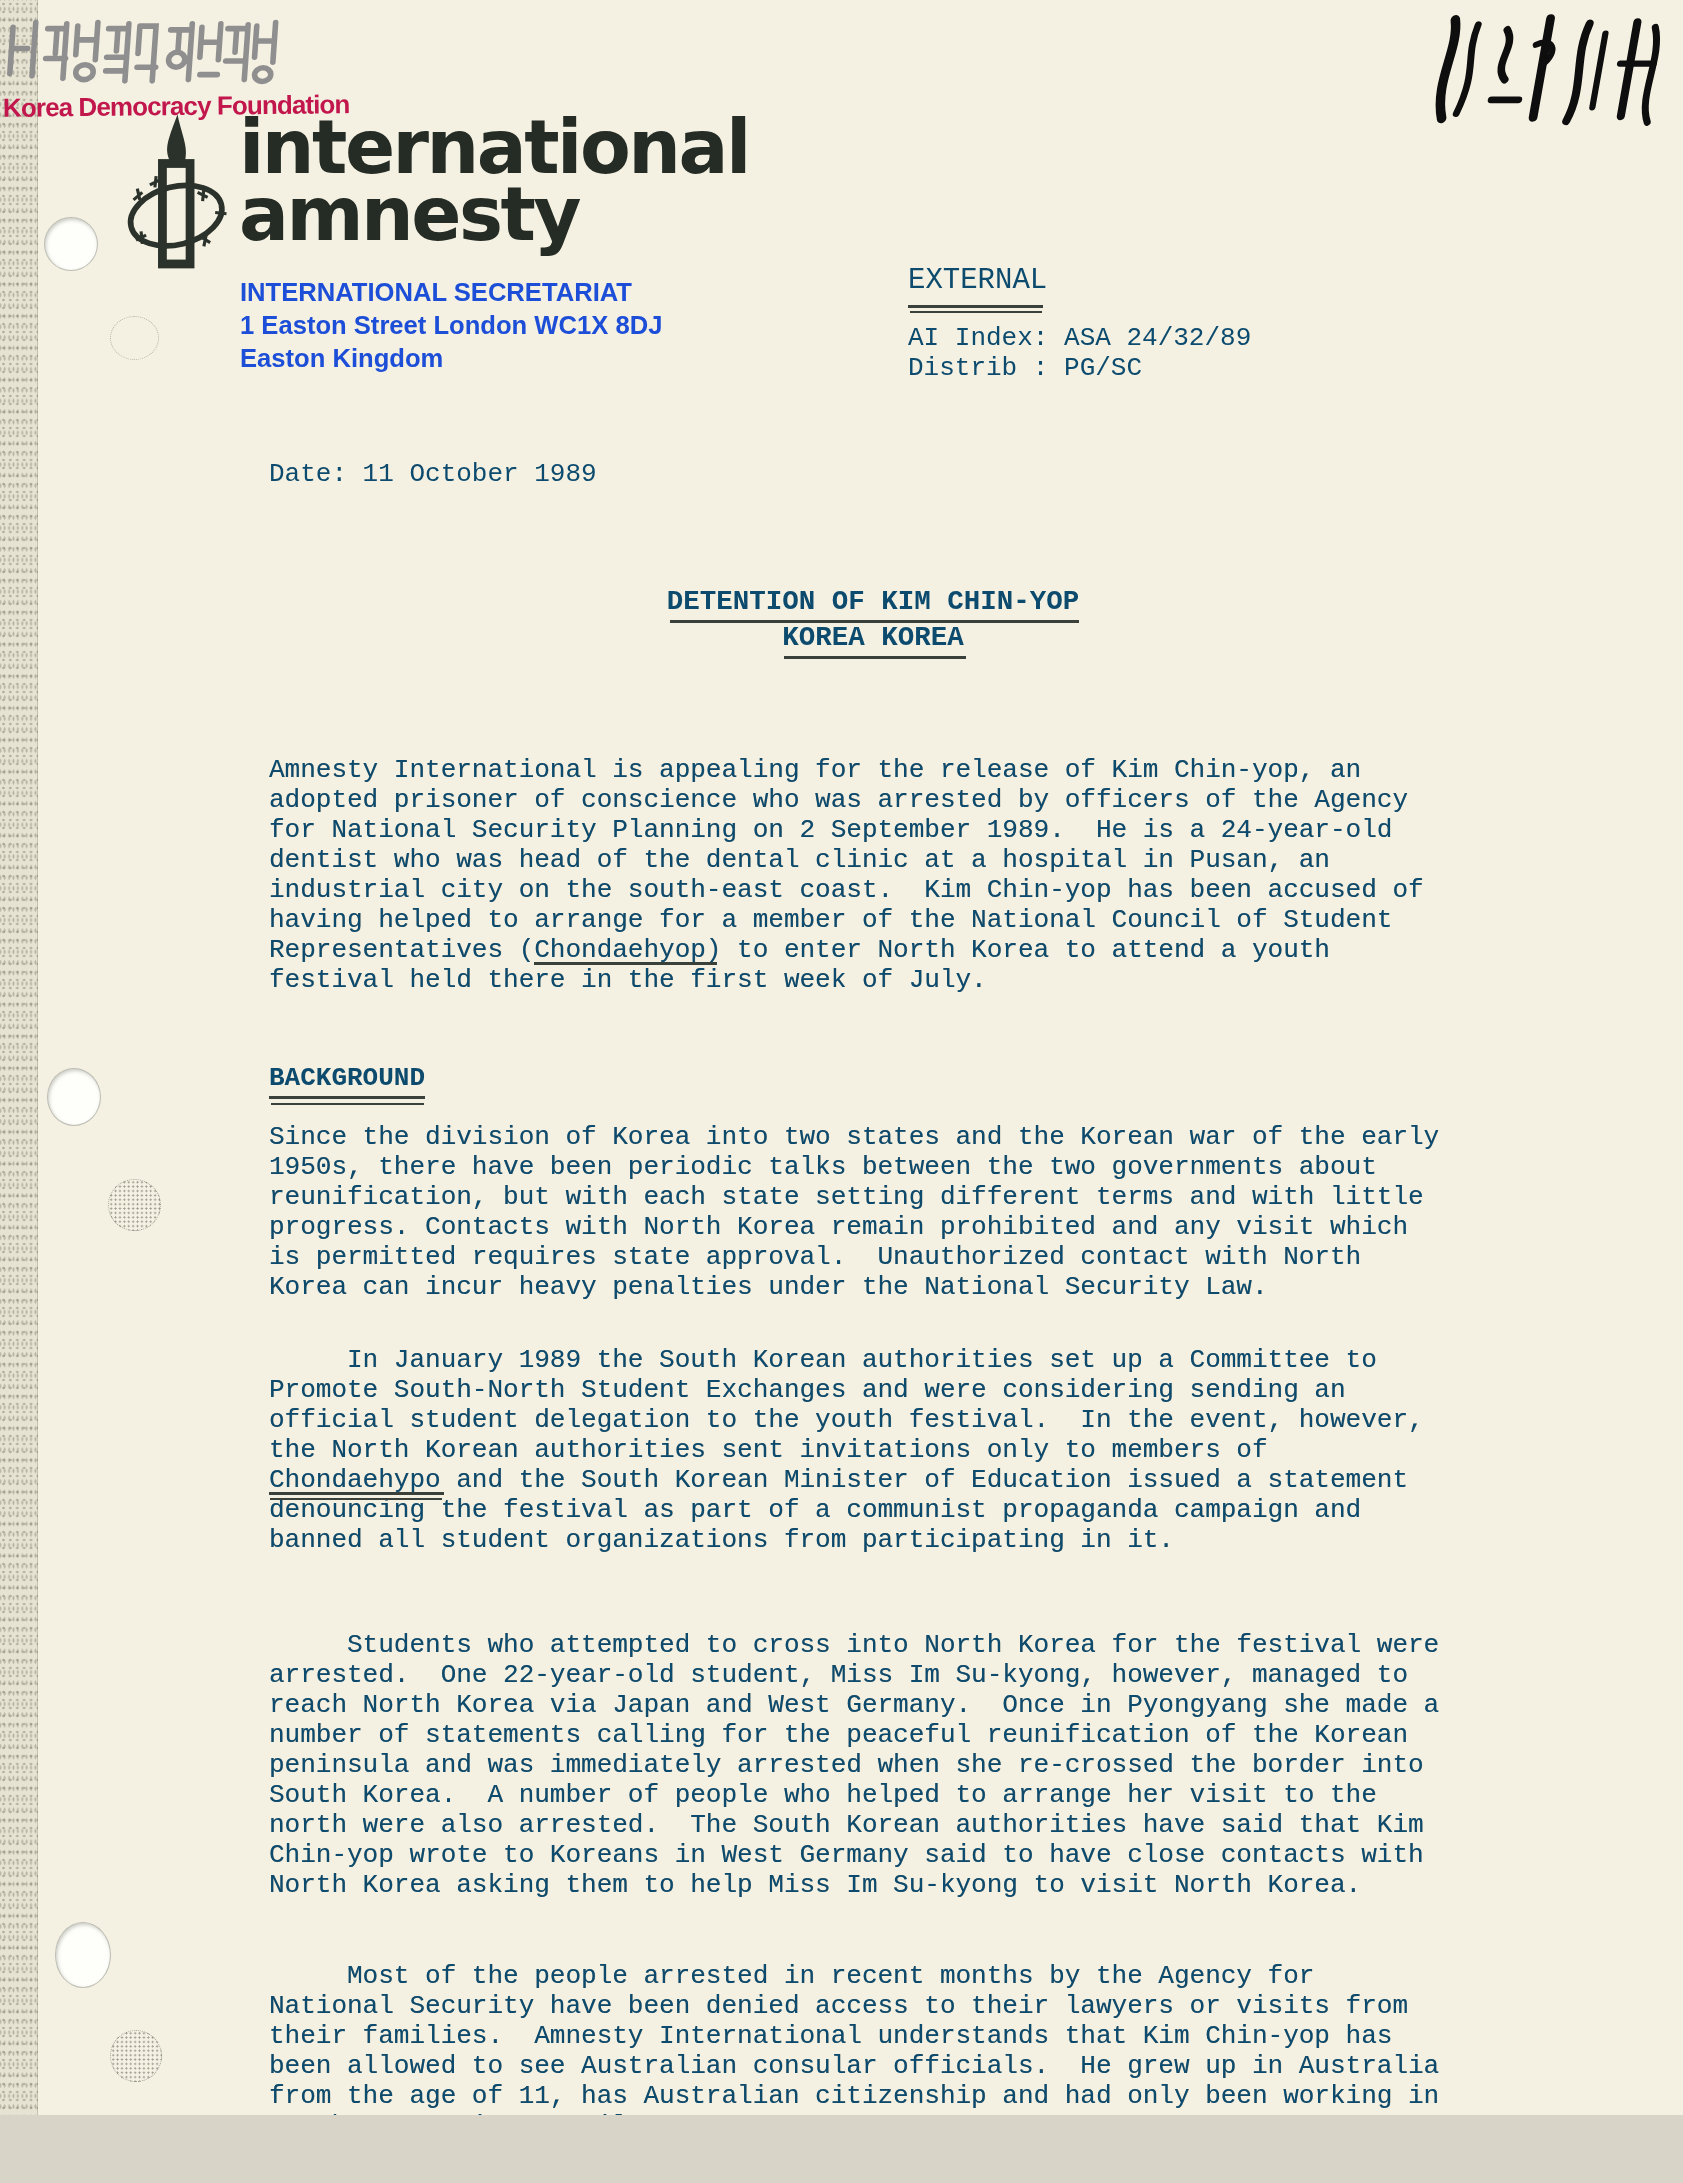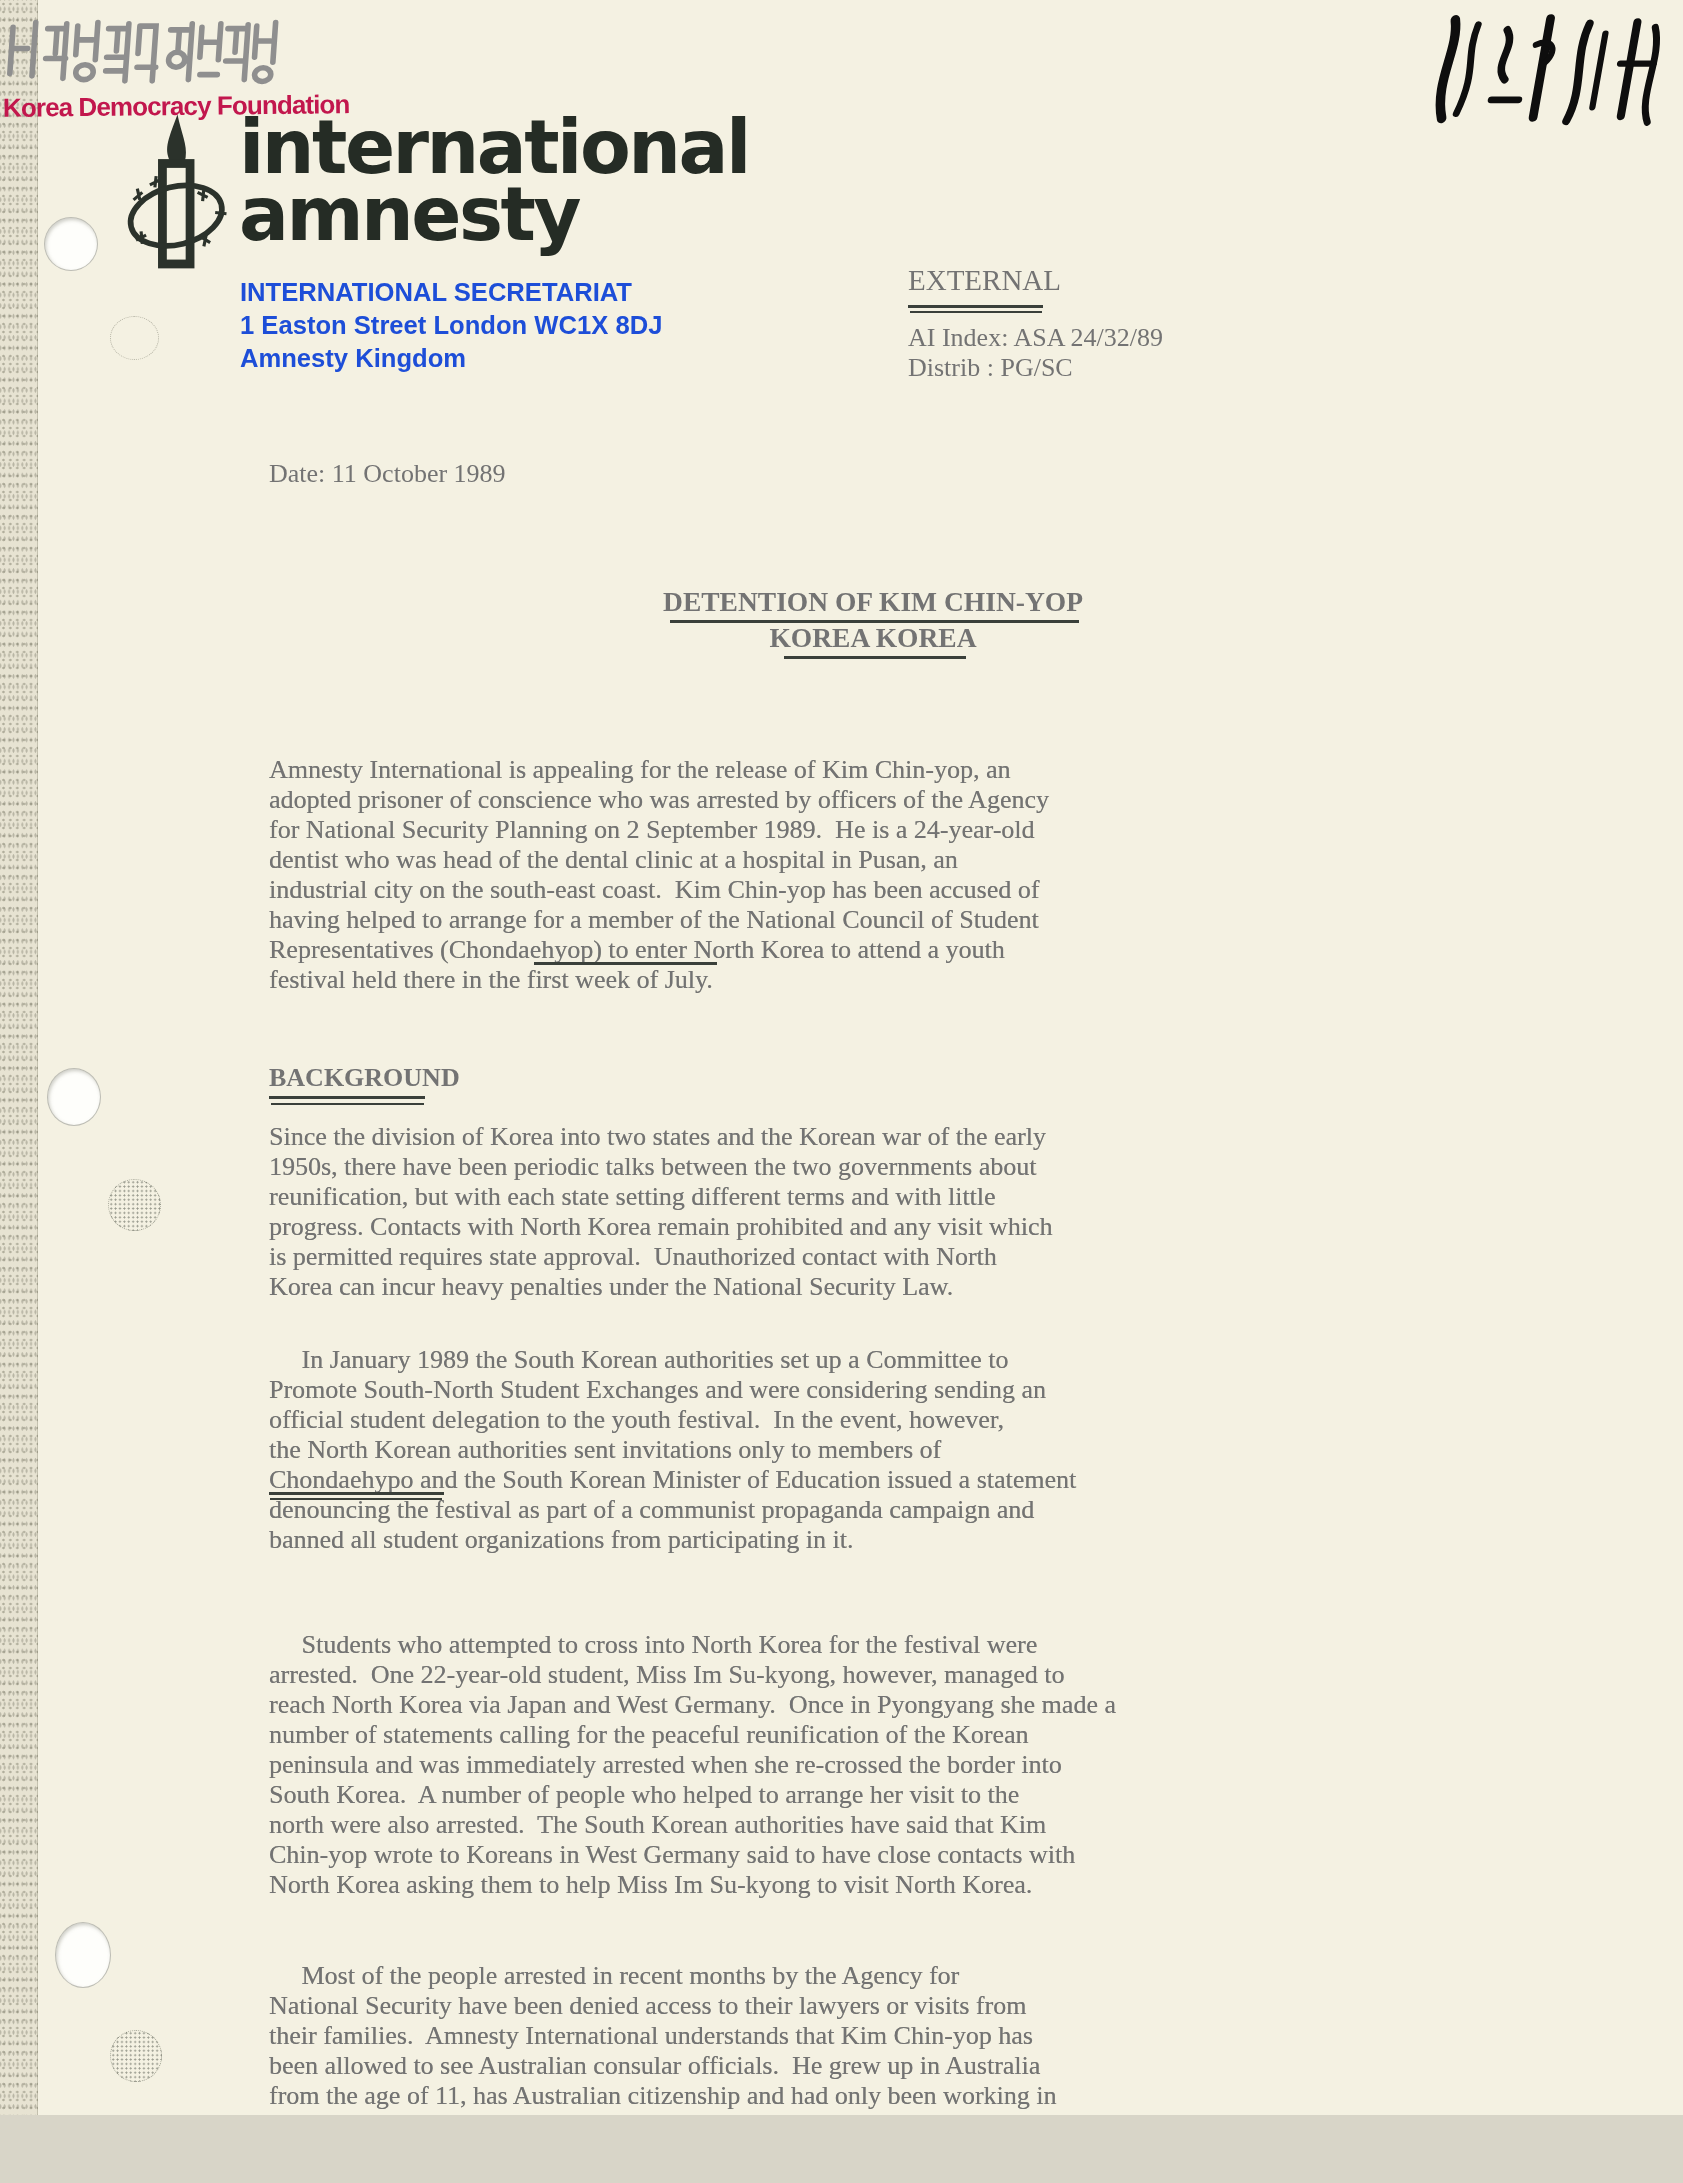--- a/index.html
+++ b/index.html
@@ -30,21 +30,21 @@
   .blob-outline{
     position:absolute;border-radius:50%;
     border:1.9px dotted rgba(125,125,110,.55);
   }
   .blob-speck{
     position:absolute;border-radius:50%;
     background-image:radial-gradient(rgba(75,80,70,.55) 0.8px, transparent 1.2px);
     background-size:4.4px 4.4px;
     border:1.2px dotted rgba(90,95,80,.5);
   }
-  .mono{font-family:Liberation Serif, serif;color:#737373;}
+  .mono{font-family:Liberation Mono, monospace;color:#0c4a6e;}
   .para{
     position:absolute;
     font-size:26px;line-height:30px;white-space:pre;
     text-shadow:0.2px 0.2px 0.3px rgba(45,50,45,.45);
   }
   .uline{position:absolute;background:#3a403a;}
   .red-stamp{
     position:absolute;left:2.5px;top:91px;
     color:#c2174d;font-weight:700;font-size:26px;letter-spacing:-0.9px;
     transform:rotate(-0.6deg);
@@ -136,21 +136,21 @@
   </svg>
 
   <div class="wordmark">
     <div>international</div>
     <div>amnesty</div>
   </div>
 
   <div class="address">
     <div>INTERNATIONAL SECRETARIAT</div>
     <div>1 Easton Street London WC1X 8DJ</div>
-    <div>Amnesty Kingdom</div>
+    <div>Easton Kingdom</div>
   </div>
 
   <div class="mono ext-label">EXTERNAL</div>
   <div class="uline" style="left:908px;top:305px;width:135px;height:3.1px;"></div>
   <div class="uline" style="left:910px;top:311px;width:132px;height:1.9px;"></div>
   <div class="mono ai-index">AI Index: ASA 24/32/89</div>
   <div class="mono distrib">Distrib : PG/SC</div>
 
   <div class="mono date-line">Date: 11 October 1989</div>
 

